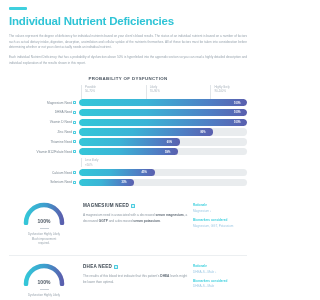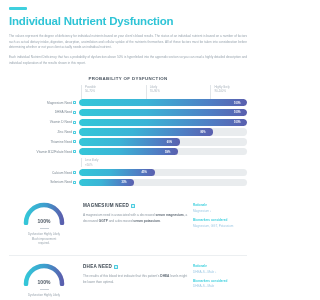--- a/index.html
+++ b/index.html
@@ -119,21 +119,21 @@
   .meta-v{
     font-size:3.1px; color:#9ec9e4; margin-bottom:4.5px; line-height:1.5;
   }
 </style>
 </head>
 <body>
 
 <div class="page">
 
   <div class="accent-rule"></div>
-  <h1 class="page-title">Individual Nutrient Dysfunction</h1>
+  <h1 class="page-title">Individual Nutrient Deficiencies</h1>
   <p class="intro">The values represent the degree of deficiency for individual nutrients based on your client's blood results. The status of an individual nutrient is based on a number of factors such as actual dietary intake, digestion, absorption, assimilation and cellular uptake of the nutrients themselves. All of these factors must be taken into consideration before determining whether or not your client actually needs an individual nutrient.</p>
   <p class="intro">Each individual Nutrient Deficiency that has a probability of dysfunction above 50% is hyperlinked into the appendix section so you can read a highly detailed description and individual explanation of the results shown in this report.</p>
 
   <div class="chart">
     <div class="chart-title">PROBABILITY OF DYSFUNCTION</div>
     <div class="legend-row">
         <div class="legend-item" style="left: 0%;">
           <b>Possible</b>
           <b>50-70%</b>
         </div>

